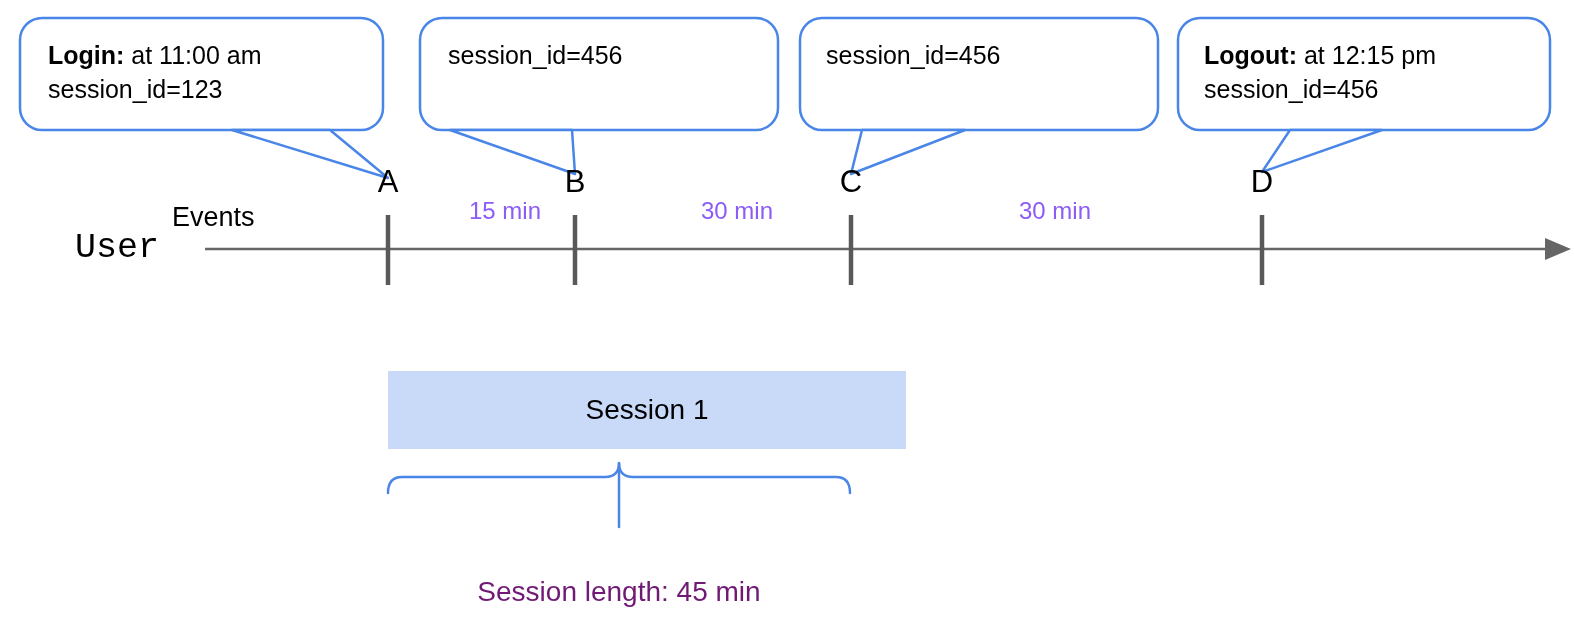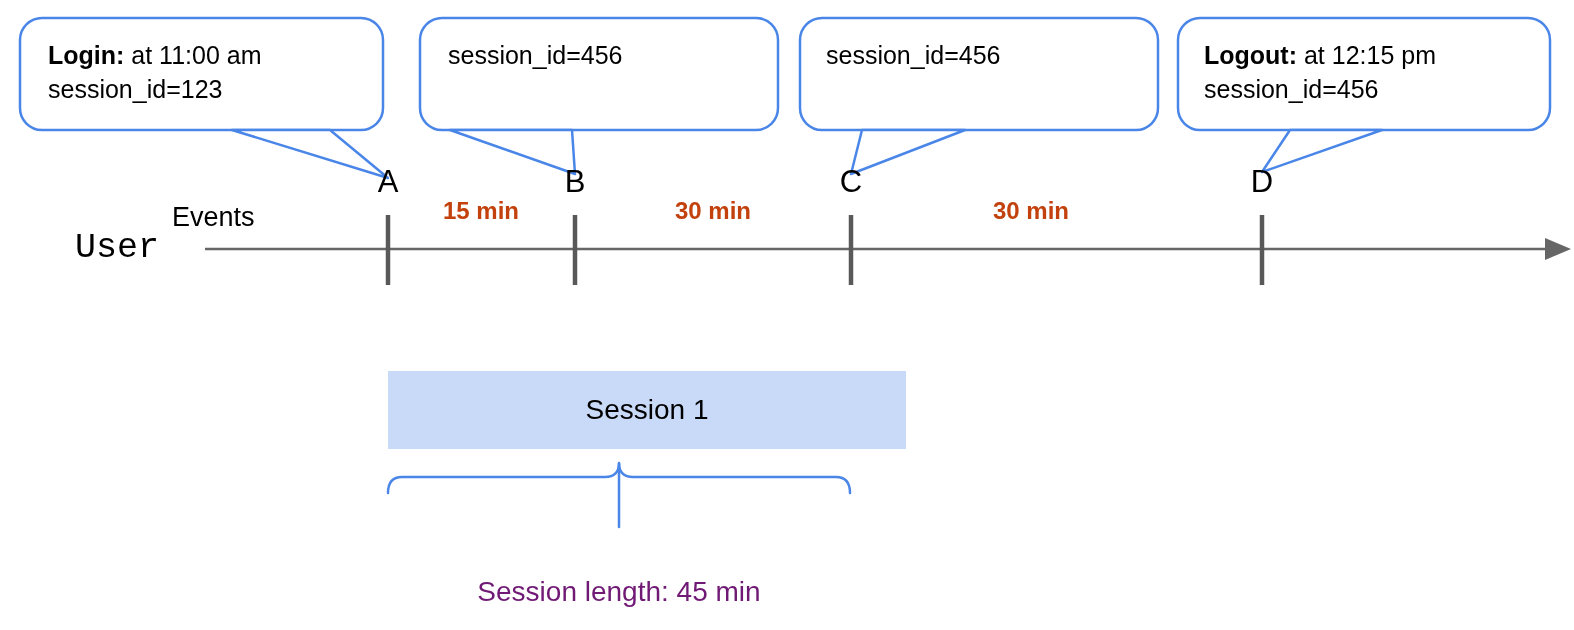--- a/index.html
+++ b/index.html
@@ -47,24 +47,23 @@
   .tick-label {
     position: absolute;
     font-size: 31px;
     color: #000000;
     text-align: center;
     white-space: nowrap;
   }
   .interval-label {
     position: absolute;
     font-size: 24px;
-    color: #c2410c;
-    text-align: center;
+    color: #8b5cf6;
+    text-align: right;
     white-space: nowrap;
-    font-weight: bold;
   }
   .session-bar {
     position: absolute;
     background: #c9daf8;
     display: flex;
     align-items: center;
     justify-content: center;
   }
   .session-bar span {
     font-size: 28px;

